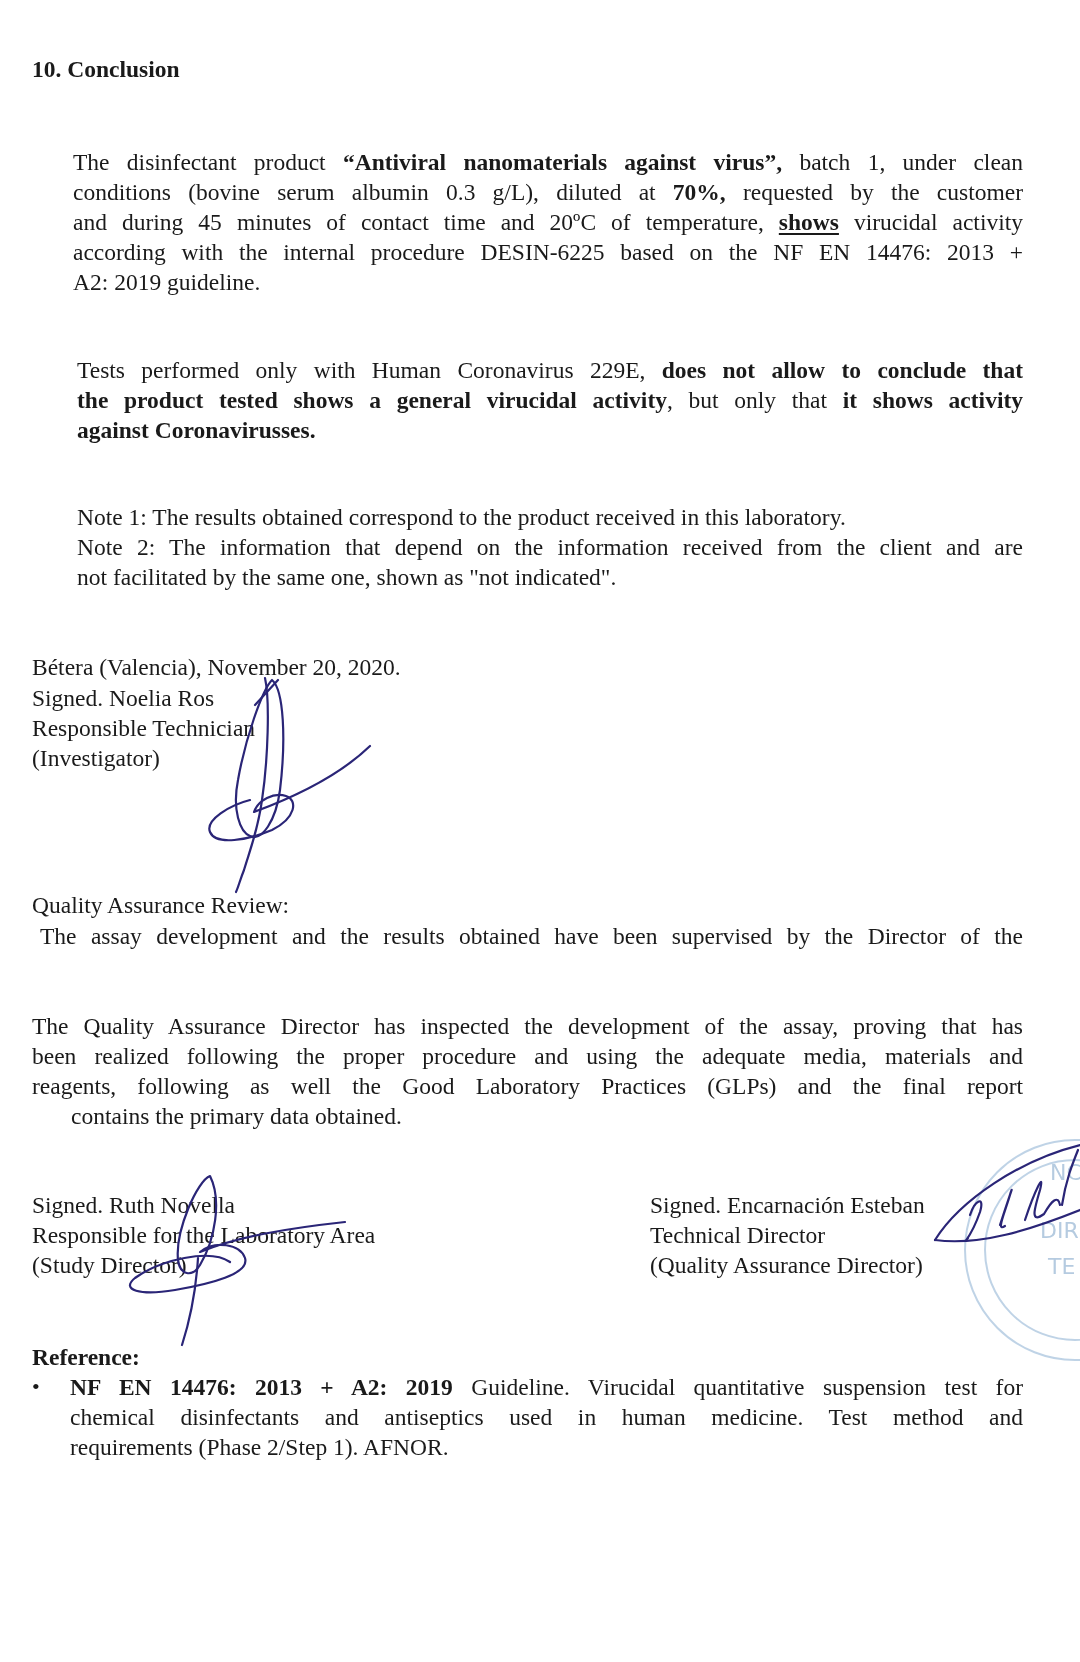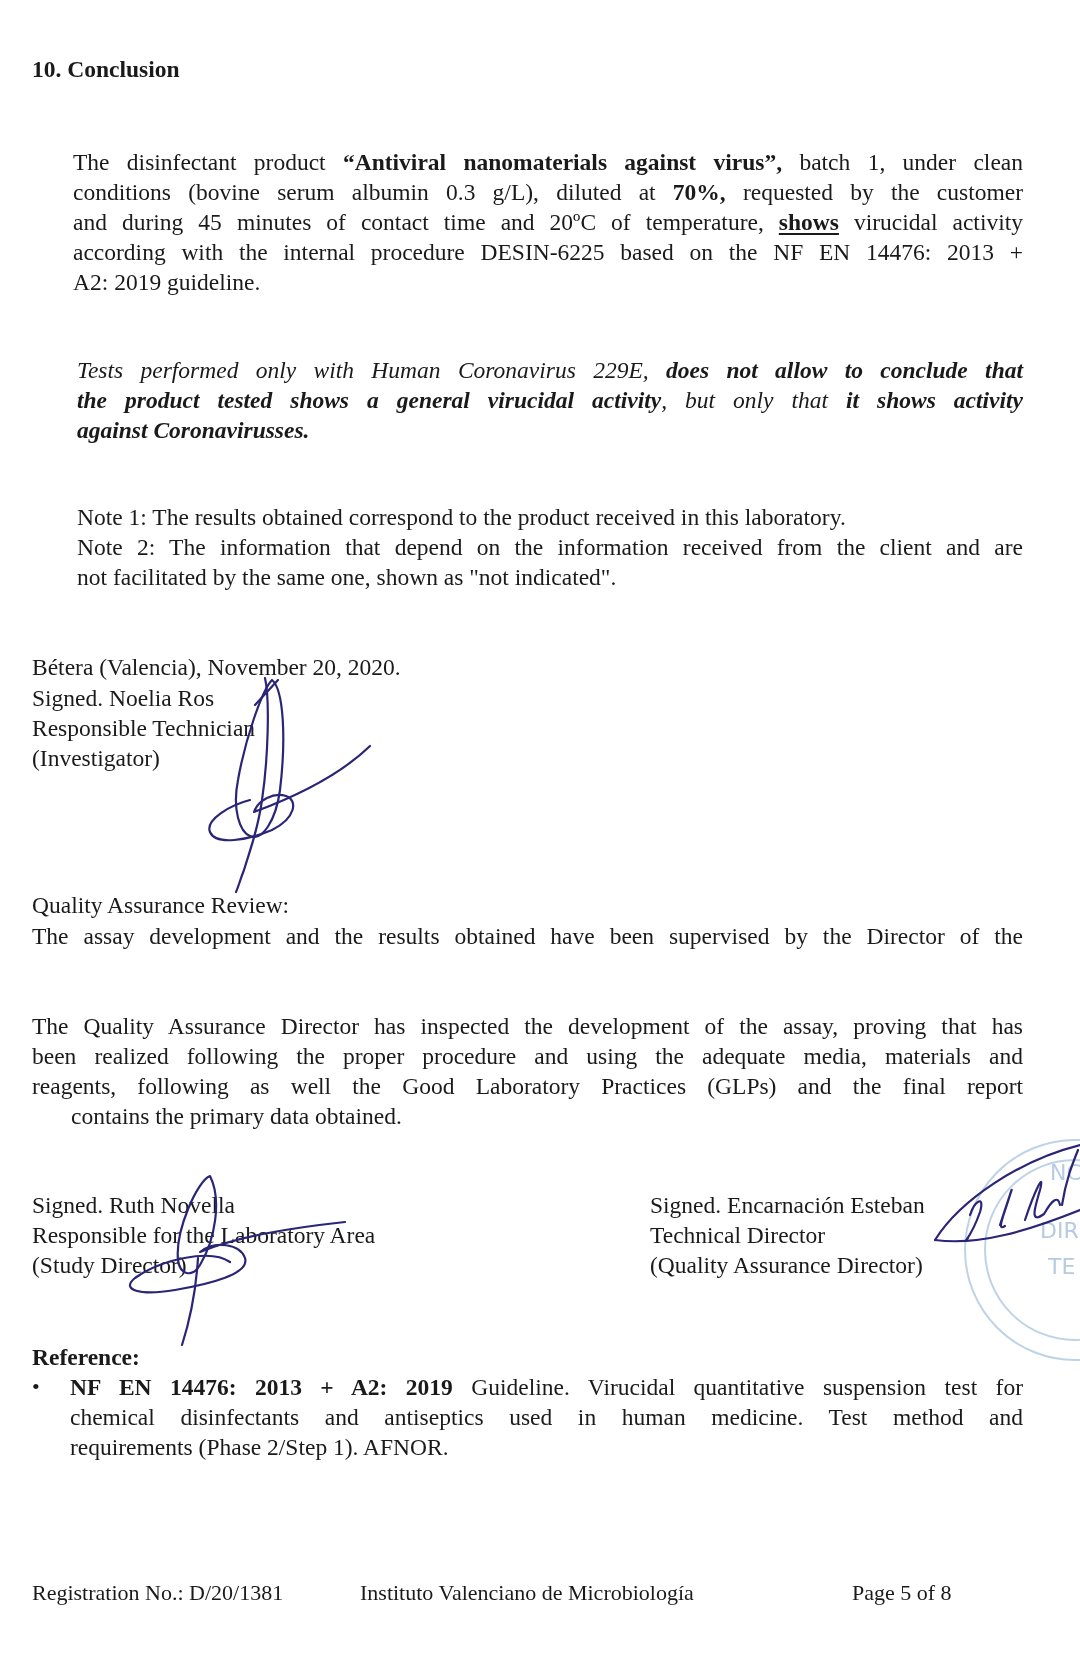--- a/index.html
+++ b/index.html
@@ -12,37 +12,37 @@
   .t { font-size: 23.5px; line-height: 30px; white-space: nowrap; }
   b { font-weight: bold; }
   u { text-decoration: underline; text-decoration-thickness: 2px; text-underline-offset: 3px; }
 
   #heading { left: 32px; top: 56px; font-size: 23.5px; font-weight: bold; }
 
   #para1 { left: 73px; top: 147px; width: 950px; }
   #para1 .line { display: block; text-align: justify; text-align-last: justify; height: 30px; }
   #para1 .line.last { text-align-last: left; }
 
-  #para2 { left: 77px; top: 355px; width: 946px; font-style: italic; }
+  #para2 { left: 77px; top: 355px; width: 946px; }
   #para2 .line { display: block; text-align: justify; text-align-last: justify; height: 30px; }
   #para2 .line.last { text-align-last: left; }
 
   #notes { left: 77px; top: 502px; width: 946px; }
   #notes .line { display: block; height: 30px; }
   #notes .line.just { text-align: justify; text-align-last: justify; }
 
   #place-date { left: 32px; top: 652px; }
 
   #sig1 { left: 32px; top: 683px; }
   #sig1 .line { display:block; height: 30px; }
 
   #qa-heading { left: 32px; top: 862px; font-weight: normal; margin-top: 28px; }
 
   #qa-p1 { left: 32px; top: 921px; width: 991px; }
-  #qa-p1 .line { display:block; height: 30px; text-align: justify; text-align-last: justify; }
+  #qa-p1 .line { display:block; height: 30px; text-align: justify; text-align-last: justify; margin-left: 8px; }
   #qa-p1 .line.last { text-align-last: left; }
 
   #qa-p2 { left: 32px; top: 1011px; width: 991px; }
   #qa-p2 .line { display:block; height: 30px; text-align: justify; text-align-last: justify; }
   #qa-p2 .line.last { text-align-last: left; margin-left: 39px; }
 
   #sig2 { left: 32px; top: 1190px; }
   #sig2 .line { display:block; height: 30px; }
 
   #sig3 { left: 650px; top: 1190px; }
@@ -149,18 +149,13 @@
 
 <div id="ref-heading" class="abs t">Reference:</div>
 <div id="ref-bullet" class="abs t">•</div>
 <div id="ref-text" class="abs t">
   <span class="line"><b>NF EN 14476: 2013 + A2: 2019</b><span> Guideline. Virucidal quantitative suspension test for</span></span>
   <span class="line">chemical disinfectants and antiseptics used in human medicine. Test method and</span>
   <span class="line last">requirements (Phase 2/Step 1). AFNOR.</span>
 </div>
 
 <div id="footer" class="abs">
-  <div class="row">
-    <span style="left:0">Registration No.: D/20/1381</span>
-    <span style="left:328px">Instituto Valenciano de Microbiología</span>
-    <span style="left:820px">Page 5 of 8</span>
-  </div>
 </div>
 
 </body></html>

